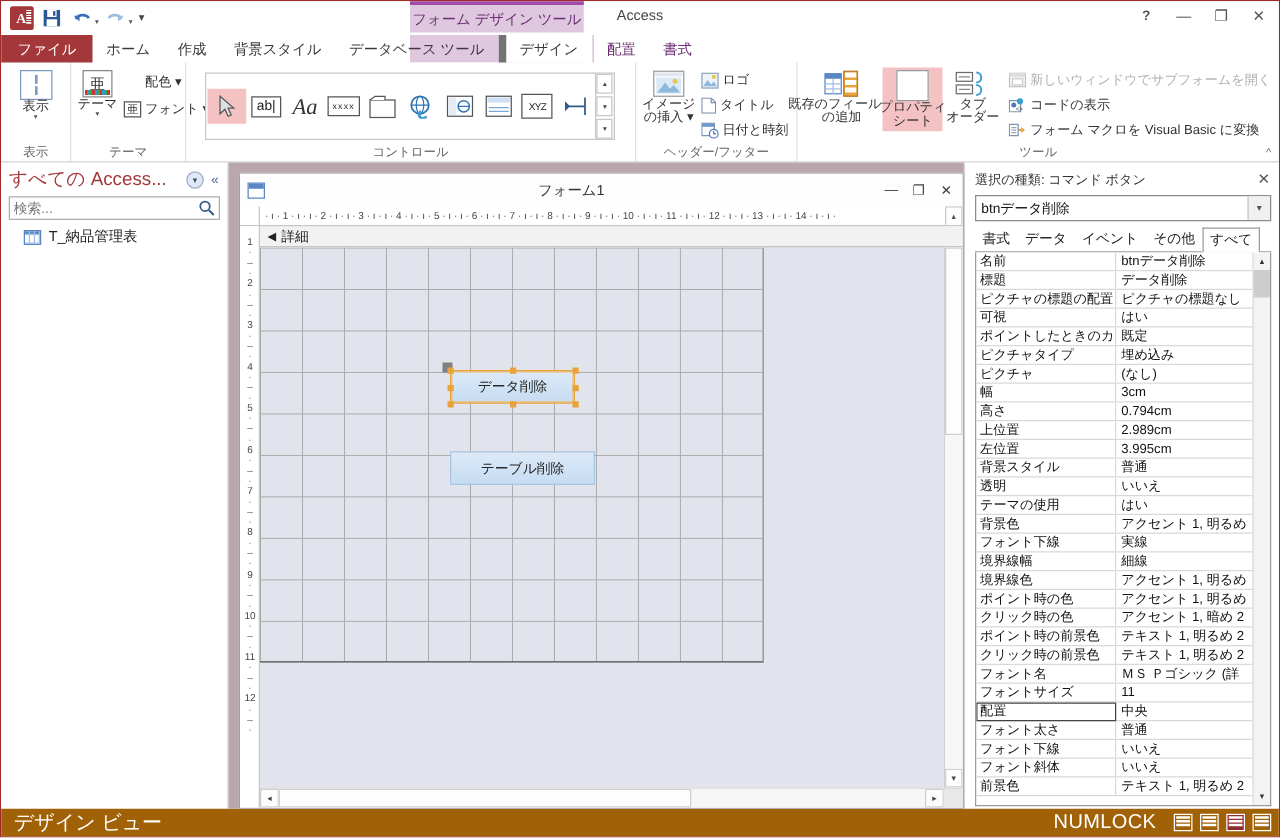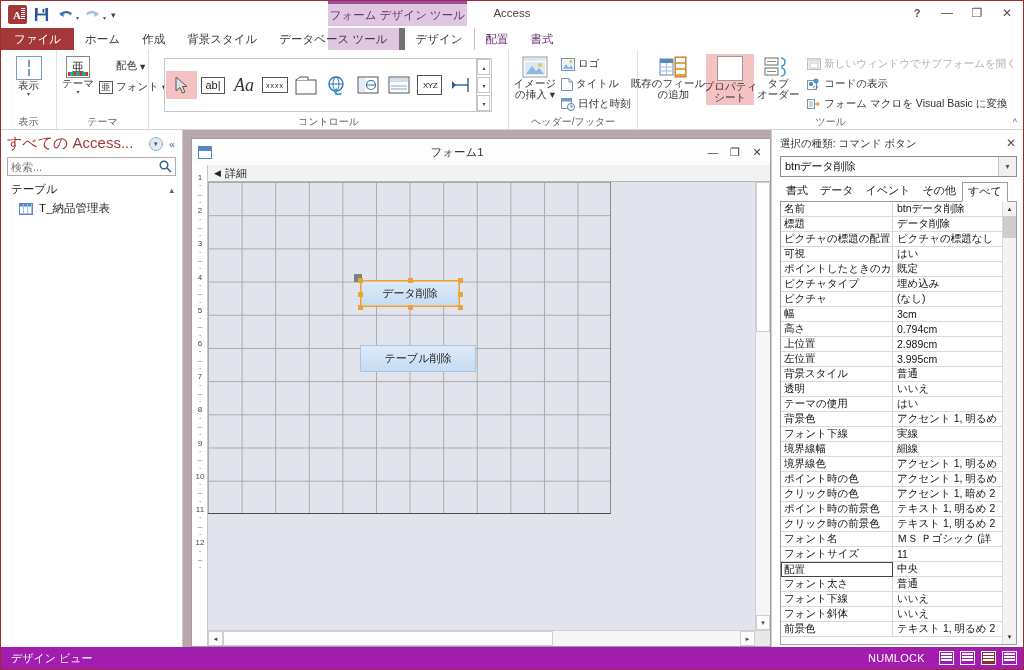--- a/index.html
+++ b/index.html
@@ -342,22 +342,22 @@
   .ps-val { flex:1; padding-left:4px; font-size:10.5px; color:#111; white-space:nowrap; overflow:hidden;}
   .ps-row.focus .ps-name { border:1px solid #444; height:15px; line-height:13px; padding-left:2px;}
   .ps-scroll { width:14px; flex:0 0 14px; background:#f3f3f3; border-left:1px solid #d9d9d9;
     display:flex;flex-direction:column;justify-content:space-between;align-items:center;}
   .ps-scroll .arr{width:13px;height:14px;display:flex;align-items:center;justify-content:center;font-size:7px;color:#333;background:#f3f3f3;}
   .ps-scroll .thumb{width:13px;height:22px;background:#cdcdcd;margin-top:0;}
   .ps-scroll .sp{flex:1;}
 
   
   .statusbar {
-    height: 22px; flex:0 0 22px; background:#a21caf; color:#fff;
-    display:flex; align-items:center; padding: 0 6px; font-size:11px;
+    height: 22px; flex:0 0 22px; background:#a16207; color:#fff;
+    display:flex; align-items:center; padding: 0 6px; font-size:16px;
   }
   .sb-left{flex:1;padding-left:4px;}
   .sb-numlock{margin-right:14px;letter-spacing:0.3px;}
   .sb-views{display:flex;gap:6px;align-items:center;}
   .sb-view{width:15px;height:14px;border:1px solid #fff;display:flex;flex-direction:column;gap:1px;padding:1px;}
   .sb-view i{background:#fff;height:2px;display:block;}
   .sb-view.active{background:#8f2b2e;}
 </style>
 </head>
 <body>
@@ -678,24 +678,20 @@
       </div>
       <div class="nav-search">
         <input placeholder="検索..." style="">
         <span class="ico">
           <svg width="13" height="13" viewBox="0 0 13 13">
               <circle cx="5" cy="5" r="3.8" fill="none" stroke="#2e5c8a" stroke-width="1.4"></circle>
               <line x1="8" y1="8" x2="12" y2="12" stroke="#2e5c8a" stroke-width="1.6"></line>
             </svg>
         </span>
       </div>
-      <div class="nav-group">
-        <span>テーブル</span>
-        <span class="chev">▴</span>
-      </div>
       <div class="nav-item">
         <span class="ico-table">
             <i></i>
             <i></i>
             <i></i>
             <i></i>
             <i></i>
             <i></i>
           </span>
         <span>T_納品管理表</span>
@@ -710,20 +706,27 @@
               <i></i>
             </span>
           <span class="t">フォーム1</span>
           <span class="fwin-btn">—</span>
           <span class="fwin-btn">❐</span>
           <span class="fwin-btn">✕</span>
         </div>
 
         <div class="form-body">
 
+          <div class="hruler-row">
+            <div class="hruler-corner"></div>
+            <div class="hruler">
+              <div class="ticks">· ı · 1 · ı · ı · 2 · ı · ı · 3 · ı · ı · 4 · ı · ı · 5 · ı · ı · 6 · ı · ı · 7 · ı · ı · 8 · ı · ı · 9 · ı · ı · 10 · ı · ı · 11 · ı · ı · 12 · ı · ı · 13 · ı · ı · 14 · ı · ı ·</div>
+            </div>
+            <div class="hruler-sb">▴</div>
+          </div>
 
           <div class="form-mid">
             <div class="vruler" id="vruler">
                 <div class="vt" style="top: 8px;">1</div>
                 <div class="vd" style="top: 16.3px;">·</div>
                 <div class="vd" style="top: 24.6px;">–</div>
                 <div class="vd" style="top: 32.9px;">·</div>
                 <div class="vt" style="top: 41.2px;">2</div>
                 <div class="vd" style="top: 49.5px;">·</div>
                 <div class="vd" style="top: 57.8px;">–</div>

